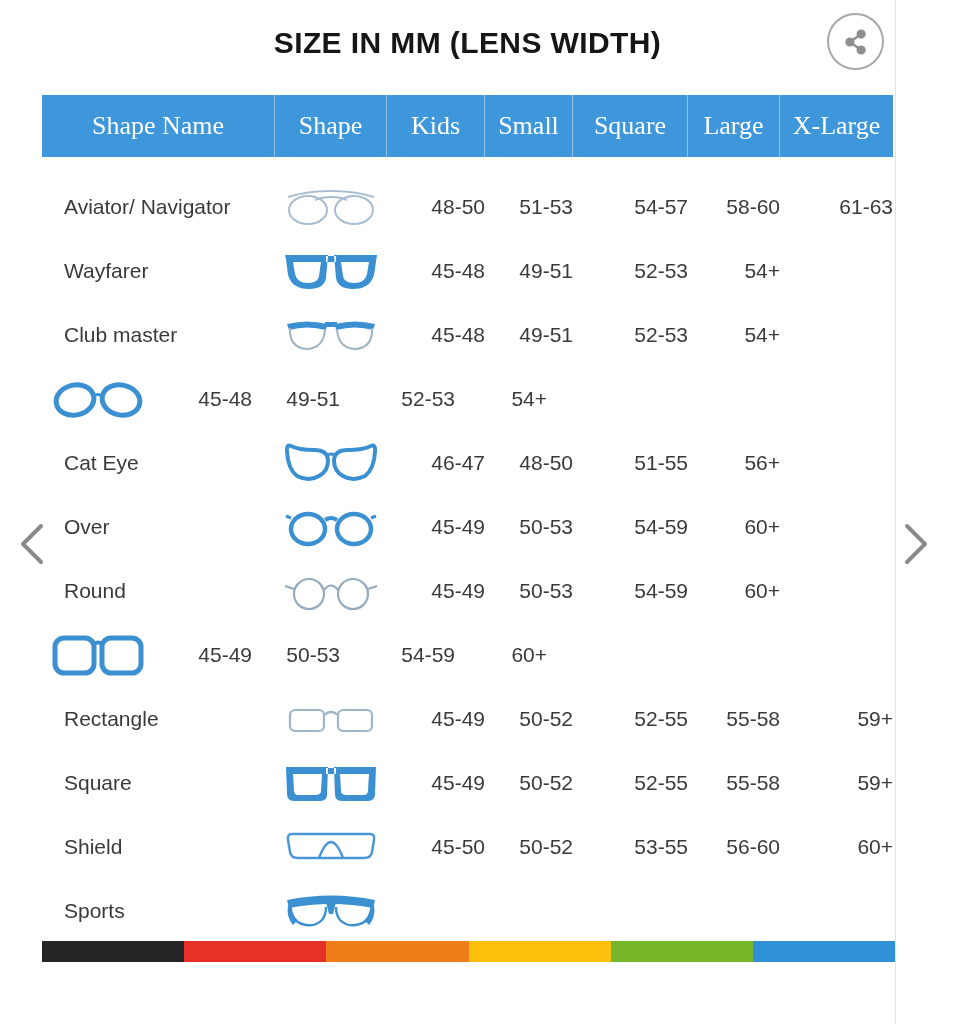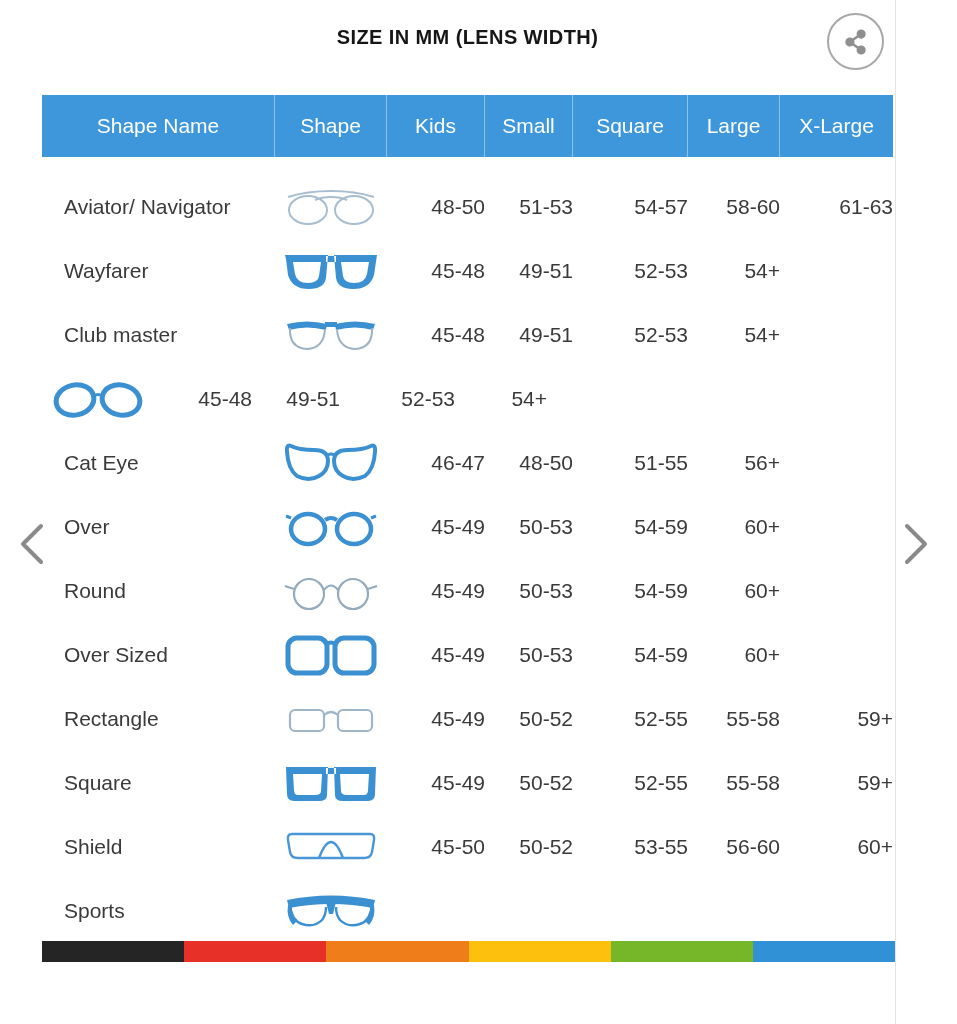--- a/index.html
+++ b/index.html
@@ -4,31 +4,31 @@
 <style>
   * { margin:0; padding:0; box-sizing:border-box; }
   html,body { width:957px; height:1024px; background:#ffffff;
               font-family:"Liberation Sans", sans-serif; overflow:hidden; }
   .page { position:relative; width:957px; height:1024px; }
 
   .right-edge { position:absolute; left:895px; top:0; width:1px; height:1024px;
                 background:#e3e3e3; }
 
   .title { position:absolute; left:42px; top:26px; width:851px; text-align:center;
-           font-size:20px; font-weight:800; color:#161616; letter-spacing:.4px; }
+           font-size:30px; font-weight:800; color:#161616; letter-spacing:.4px; }
 
   .share-btn { position:absolute; left:827px; top:13px; width:57px; height:57px;
                border-radius:50%; border:2px solid #a8a8a8; background:#fff;
                display:flex; align-items:center; justify-content:center; cursor:pointer; }
   .share-btn svg { width:30px; height:30px; }
 
   .size-table { position:absolute; left:42px; top:95px; width:851px; }
   .header-row { display:flex; height:62px; background:#3d97da; }
   .hcell { display:flex; align-items:center; justify-content:center; color:#fff;
-           font-size:21px; border-right:1px solid rgba(255,255,255,.42); }
+           font-size:26px; border-right:1px solid rgba(255,255,255,.42);font-family:Liberation Serif, serif; }
   .hcell:last-child { border-right:none; }
 
   .tbody { padding-top:18px; }
   .row { display:flex; height:64px; align-items:center; }
   .cell { font-size:21px; color:#3a3a3a; }
   .name-cell { width:233px; padding-left:22px; }
   .shape-cell { width:112px; display:flex; align-items:center; justify-content:center; }
   .glasses { width:96px; height:48px; }
   .size-cell { text-align:right; }
   .w0,.c0 { width:233px; } .w1,.c1 { width:112px; }
@@ -186,21 +186,20 @@
               </g>
             </svg>
           </div>
           <div class="cell size-cell c2">45-49</div>
           <div class="cell size-cell c3">50-53</div>
           <div class="cell size-cell c4">54-59</div>
           <div class="cell size-cell c5">60+</div>
           <div class="cell size-cell c6"></div>
         </div>
         <div class="row">
-          <div class="cell name-cell">Over Sized</div>
           <div class="shape-cell">
             <svg class="glasses" viewBox="0 0 96 48">
               <g fill="none" stroke="#3b90d2" stroke-width="5">
                 <rect x="5" y="7" width="39" height="35" rx="9"></rect>
                 <rect x="52" y="7" width="39" height="35" rx="9"></rect>
                 <path d="M44,13 Q48,10 52,13" stroke-width="4"></path>
               </g>
             </svg>
           </div>
           <div class="cell size-cell c2">45-49</div>

